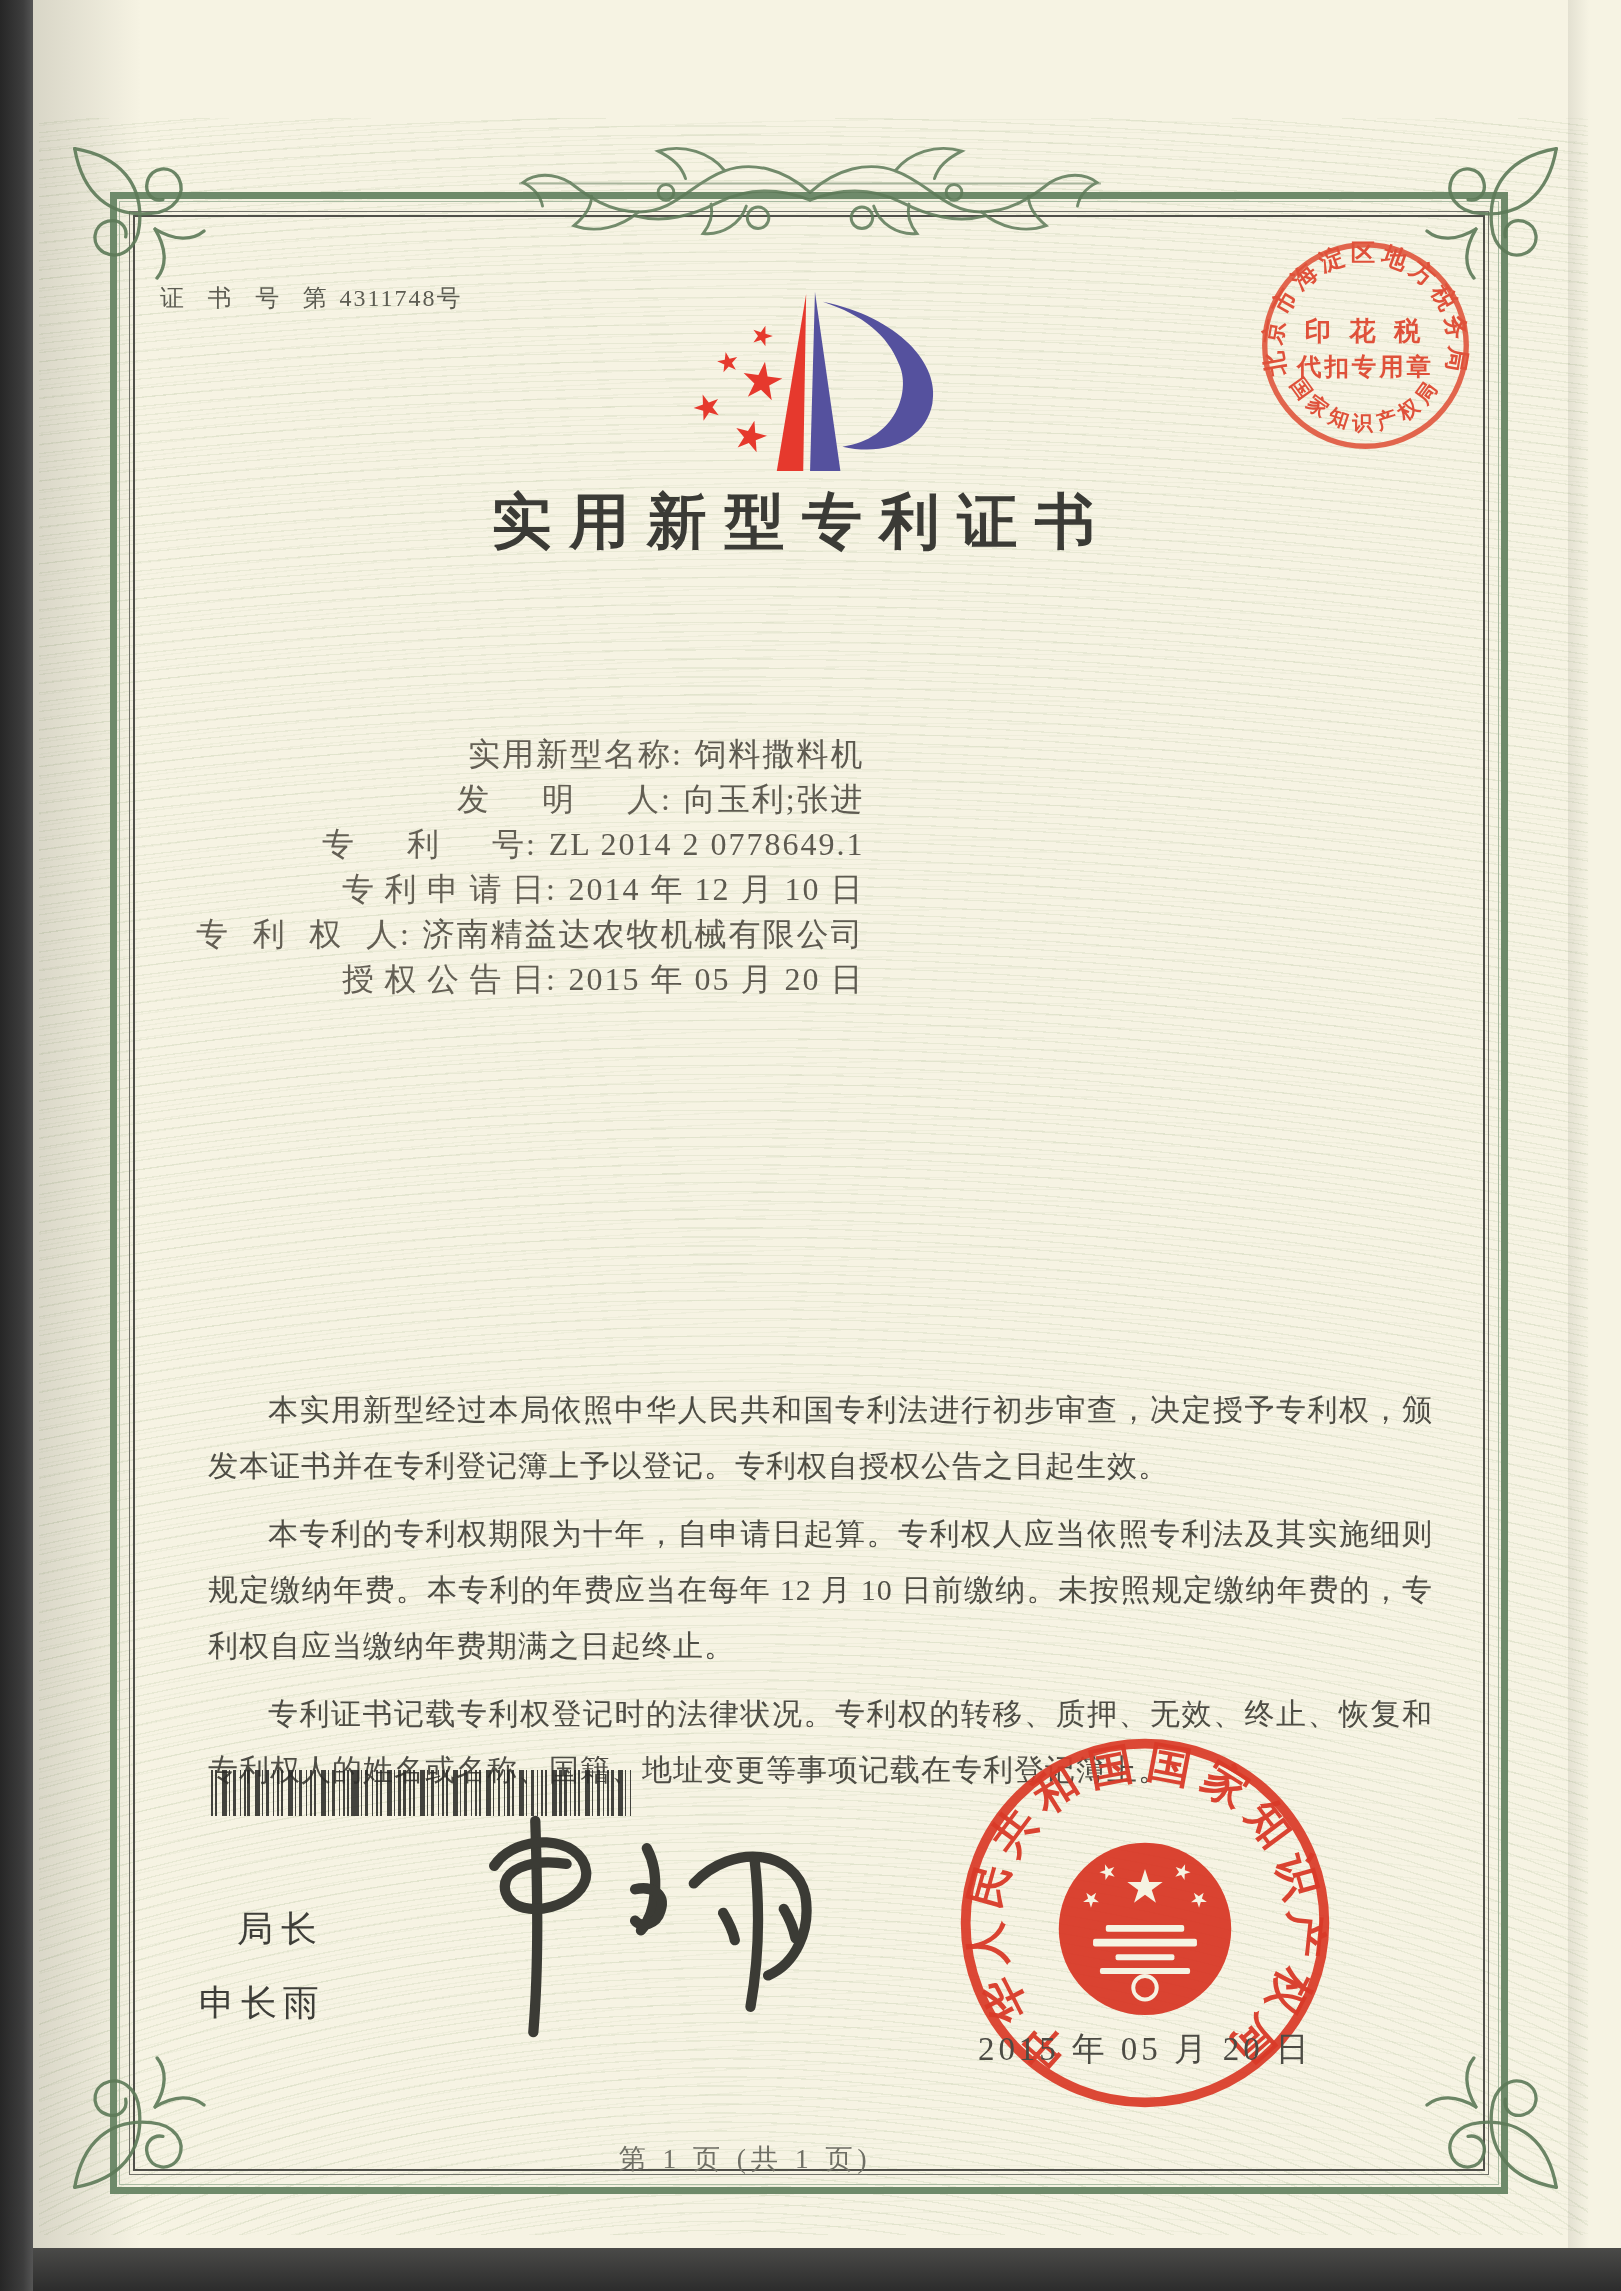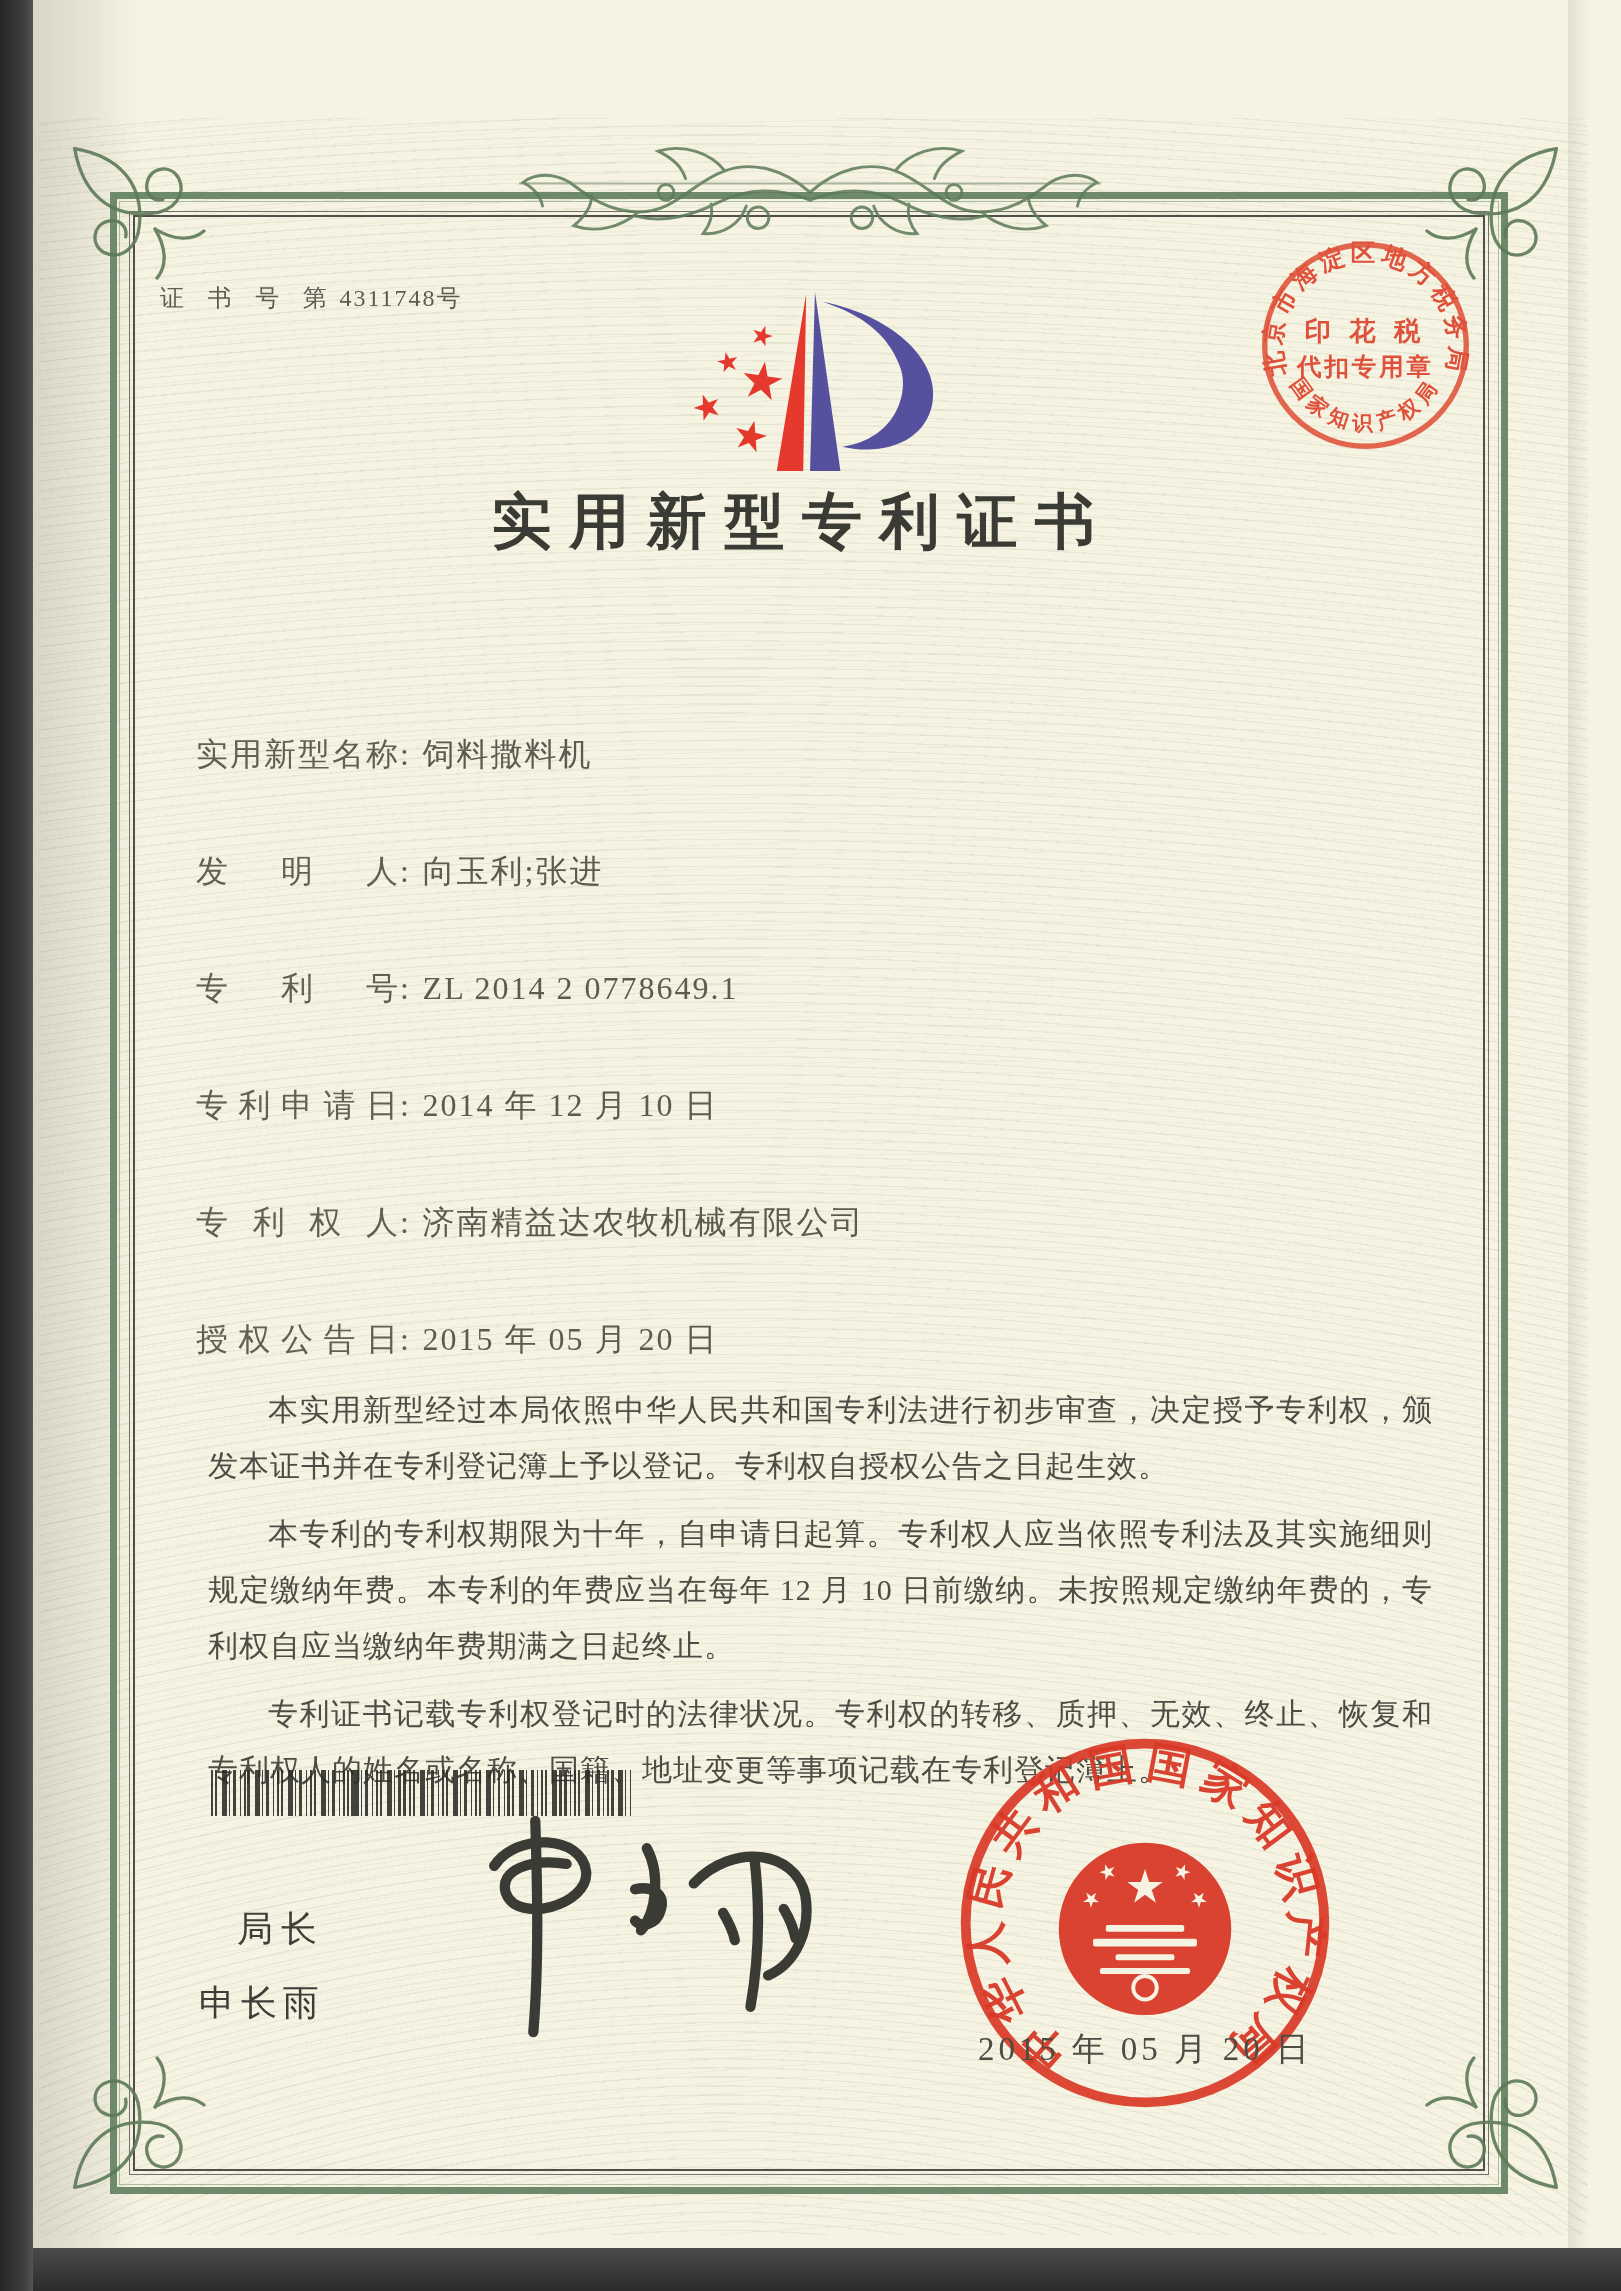--- a/index.html
+++ b/index.html
@@ -33,21 +33,21 @@
   .frame-line2{position:absolute;inset:15.7px;border:2px solid #50504a;}
   .content{position:absolute;left:0;top:0;width:1621px;height:2292px;z-index:5;}
 
   .cert-no{position:absolute;left:160px;top:282px;font-size:24px;color:#5c5c52;}
   .cert-no .pre{letter-spacing:8.8px;}
   .cert-no .num{letter-spacing:2px;margin-left:3.9px;}
 
   .title{position:absolute;left:110px;top:482px;width:1384px;text-align:center;
     font-size:60px;font-weight:700;color:#3b3b36;letter-spacing:17.6px;}
 
-  .fields{position:absolute;left:196px;top:733px;display:flex;flex-direction:column;gap:72px;}
+  .fields{position:absolute;left:196px;top:733px;display:flex;flex-direction:column;align-items:flex-end;}
   .field-row{height:45px;font-size:32px;color:#635f54;white-space:nowrap;}
   .field-label{display:inline-block;width:202px;text-align:justify;text-align-last:justify;}
   .field-colon{margin:0 13.7px 0 2px;}
   .field-value{letter-spacing:2px;color:#5d5a50;}
 
   .paras{position:absolute;left:196px;top:1370px;width:1249px;}
   .paras p{margin:12px;font-size:30px;line-height:56px;color:#4e4d45;
     text-align:justify;text-indent:2em;letter-spacing:1px;}
 
   .barcode{position:absolute;left:211px;top:1770px;width:420px;height:46px;
@@ -247,14 +247,15 @@
       <use href="#star" transform="translate(55,-24) scale(8.5) rotate(35)" fill="#f6f3e2"></use>
       <rect x="-40" y="2" width="80" height="7" rx="2" fill="#f6f3e2"></rect>
       <rect x="-53" y="16" width="106" height="8" rx="2" fill="#f6f3e2"></rect>
       <rect x="-30" y="32" width="60" height="6" rx="2" fill="#f6f3e2"></rect>
       <rect x="-46" y="46" width="92" height="6" rx="2" fill="#f6f3e2"></rect>
       <circle cx="0" cy="66" r="12" fill="none" stroke="#f6f3e2" stroke-width="4"></circle>
     </g>
   </svg>
   <div class="seal-date">2015 年 05 月 20 日</div>
 
+  <div class="footer">第 1 页 (共 1 页)</div>
 </div>
 
 
 </body></html>

